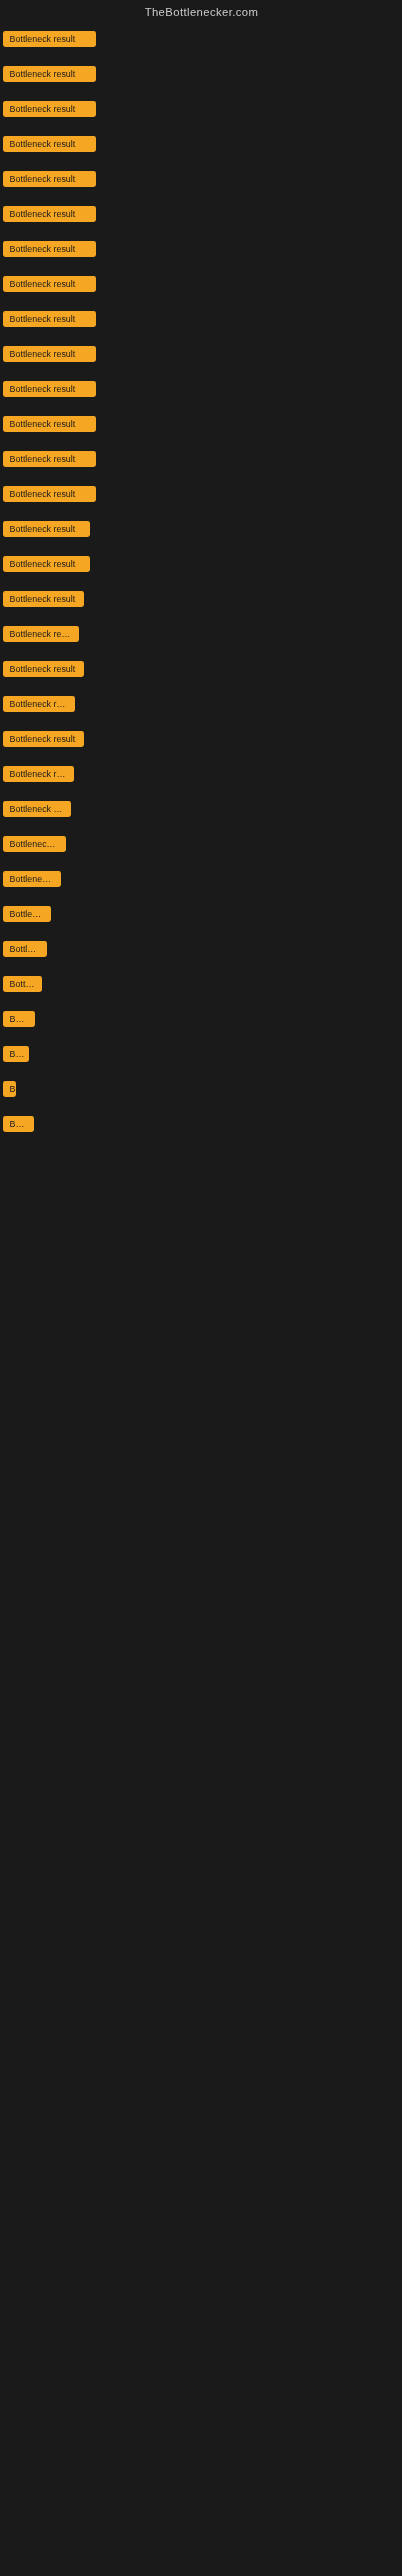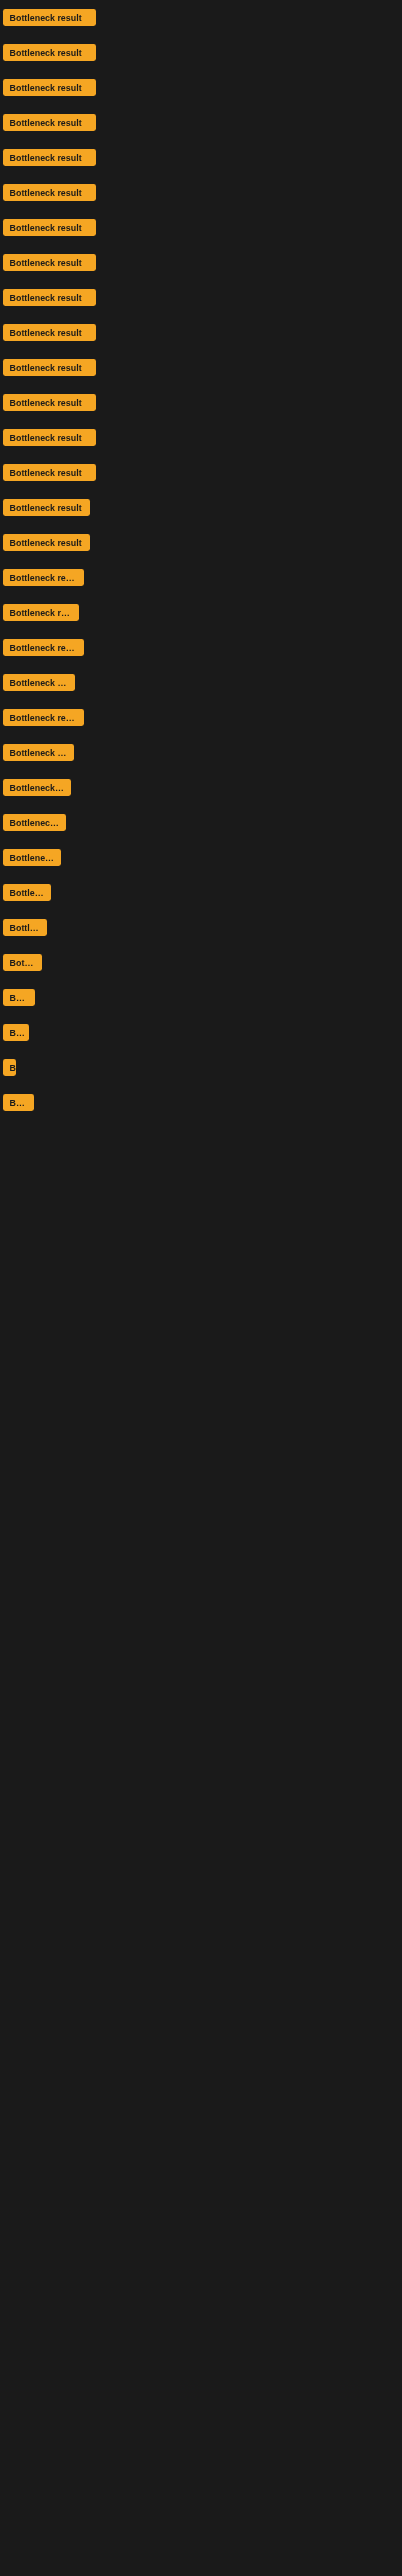--- a/index.html
+++ b/index.html
@@ -29,34 +29,35 @@
       position: relative;
       height: 35px;
       display: flex;
       align-items: center;
       margin-bottom: 0;
     }
     .bottleneck-badge {
       background-color: #f5a623;
       color: #1a1a1a;
       font-size: 8.9px;
-      font-weight: bold;
+      font-weight: normal;
       padding: 3.2px 6.4px;
       border-radius: 2.4px;
       white-space: nowrap;
       overflow: hidden;
       text-overflow: ellipsis;
       display: inline-block;
       margin-left: 3.2px;
     }
   </style>
 </head>
 <body>
 
 <div class="bottleneck-container">
+  <div class="site-title">TheBottlenecker.com</div>
 
 <div class="bottleneck-row" style="height: 35px;">
       <span class="bottleneck-badge" style="max-width: 93px; width: 93px;">Bottleneck result</span>
     </div>
     <div class="bottleneck-row" style="height: 35px;">
       <span class="bottleneck-badge" style="max-width: 93px; width: 93px;">Bottleneck result</span>
     </div>
     <div class="bottleneck-row" style="height: 35px;">
       <span class="bottleneck-badge" style="max-width: 93px; width: 93px;">Bottleneck result</span>
     </div>

